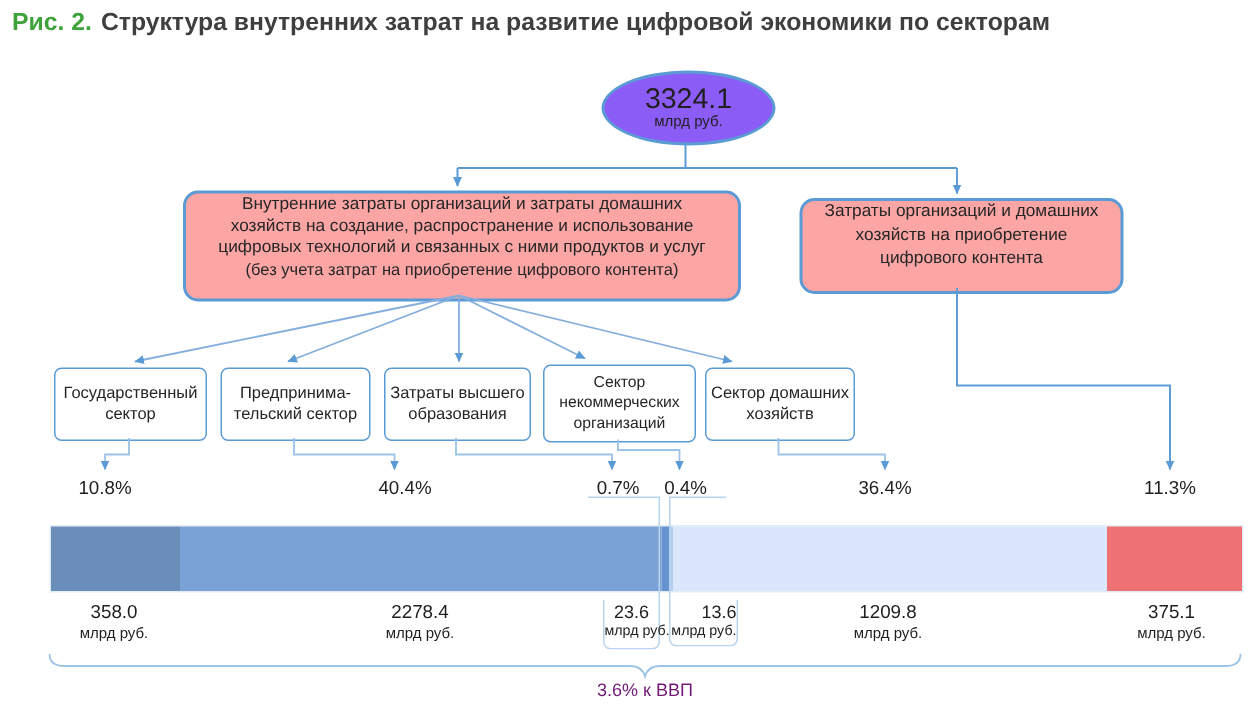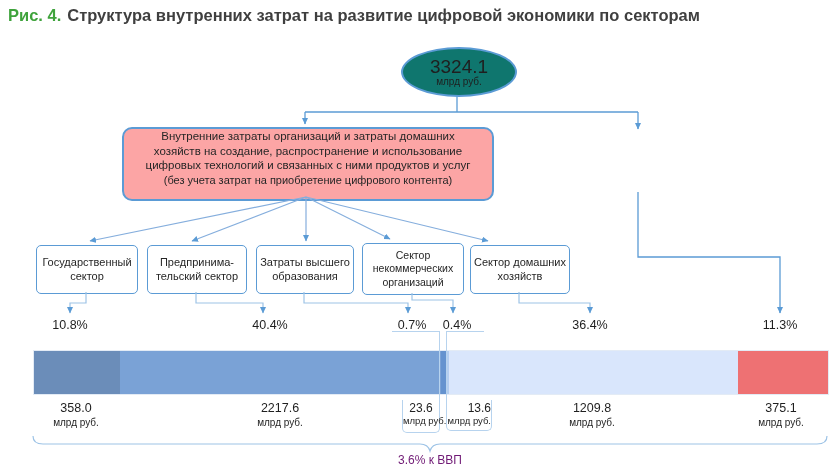--- a/index.html
+++ b/index.html
@@ -6,21 +6,21 @@
   #canvas{position:relative;width:840px;height:476px;background:#ffffff;
           font-family:"Liberation Sans",sans-serif;color:#262626;overflow:hidden;}
   .abs{position:absolute;}
 
   
   #title{left:8px;top:6px;width:824px;font-size:16.5px;font-weight:bold;color:#3f3f3f;}
   #title .prefix{color:#3fa33c;margin-right:6px;}
 
   
   .ellipse{left:401px;top:47px;width:112px;height:46px;border:2px solid #5b9bd5;
-           border-radius:50%;background:#0f766e;display:flex;flex-direction:column;
+           border-radius:50%;background:#8b5cf6;display:flex;flex-direction:column;
            align-items:center;justify-content:center;line-height:1.05;}
   .ellipse .big{font-size:19px;color:#1f1f1f;}
   .ellipse .small{font-size:10px;color:#1f1f1f;}
 
   
   .bigbox{border:2px solid #5b9bd5;border-radius:10px;background:#fca5a5;
           display:flex;flex-direction:column;align-items:center;justify-content:flex-start;
           text-align:center;white-space:pre-line;}
   #box-internal{left:122px;top:127px;width:368px;height:70px;font-size:11.5px;line-height:1.28;}
   #box-internal .note{font-size:11px;white-space:pre-line;}
@@ -68,33 +68,38 @@
   #gdp{left:350px;top:453px;width:160px;text-align:center;font-size:12px;color:#701a75;}
 
   svg.overlay{position:absolute;left:0;top:0;pointer-events:none;}
 </style>
 </head>
 <body>
 
 <div id="canvas">
 
   <div id="title" class="abs">
-    <span class="prefix">Рис. 4.</span><span>Структура внутренних затрат на развитие цифровой экономики по секторам</span>
+    <span class="prefix">Рис. 2.</span><span>Структура внутренних затрат на развитие цифровой экономики по секторам</span>
   </div>
 
   <div class="ellipse abs">
     <div class="big">3324.1</div>
     <div class="small">млрд руб.</div>
   </div>
 
   <div id="box-internal" class="bigbox abs">
     <div>Внутренние затраты организаций и затраты домашних
 хозяйств на создание, распространение и использование
 цифровых технологий и связанных с ними продуктов и услуг</div>
     <div class="note">(без учета затрат на приобретение цифрового контента)</div>
+  </div>
+  <div id="box-content" class="bigbox abs">
+    <div>Затраты организаций и домашних
+хозяйств на приобретение
+цифрового контента</div>
   </div>
 
   <div id="sec0" class="sector abs"><span>Государственный
 сектор</span></div>
   <div id="sec1" class="sector abs"><span>Предпринима-
 тельский сектор</span></div>
   <div id="sec2" class="sector abs"><span>Затраты высшего
 образования</span></div>
   <div id="sec3" class="sector abs"><span>Сектор
 некоммерческих
@@ -116,21 +121,21 @@
     <div class="seg" style="width: 0.4%; background: rgb(179, 206, 240);"></div>
     <div class="seg" style="width: 36.4%; background: rgb(217, 230, 252);"></div>
     <div class="seg" style="width: 11.3%; background: rgb(238, 113, 115);"></div>
   </div>
 
   <div id="val0" class="val abs">
     <div class="v">358.0</div>
     <div class="u">млрд руб.</div>
   </div>
   <div id="val1" class="val abs">
-    <div class="v">2217.6</div>
+    <div class="v">2278.4</div>
     <div class="u">млрд руб.</div>
   </div>
   <div id="val4" class="val abs">
     <div class="v">1209.8</div>
     <div class="u">млрд руб.</div>
   </div>
   <div id="val5" class="val abs">
     <div class="v">375.1</div>
     <div class="u">млрд руб.</div>
   </div>

